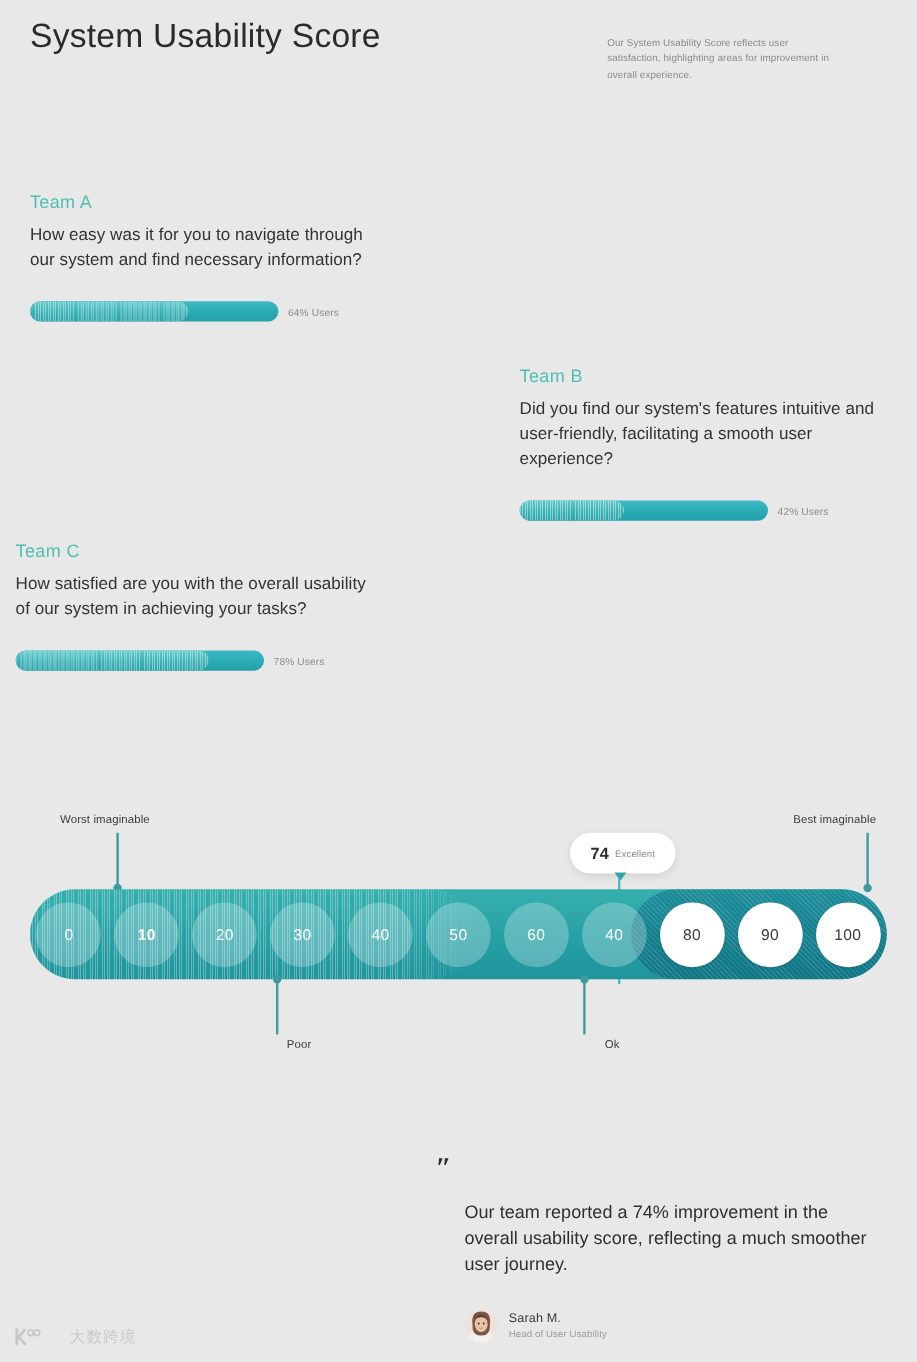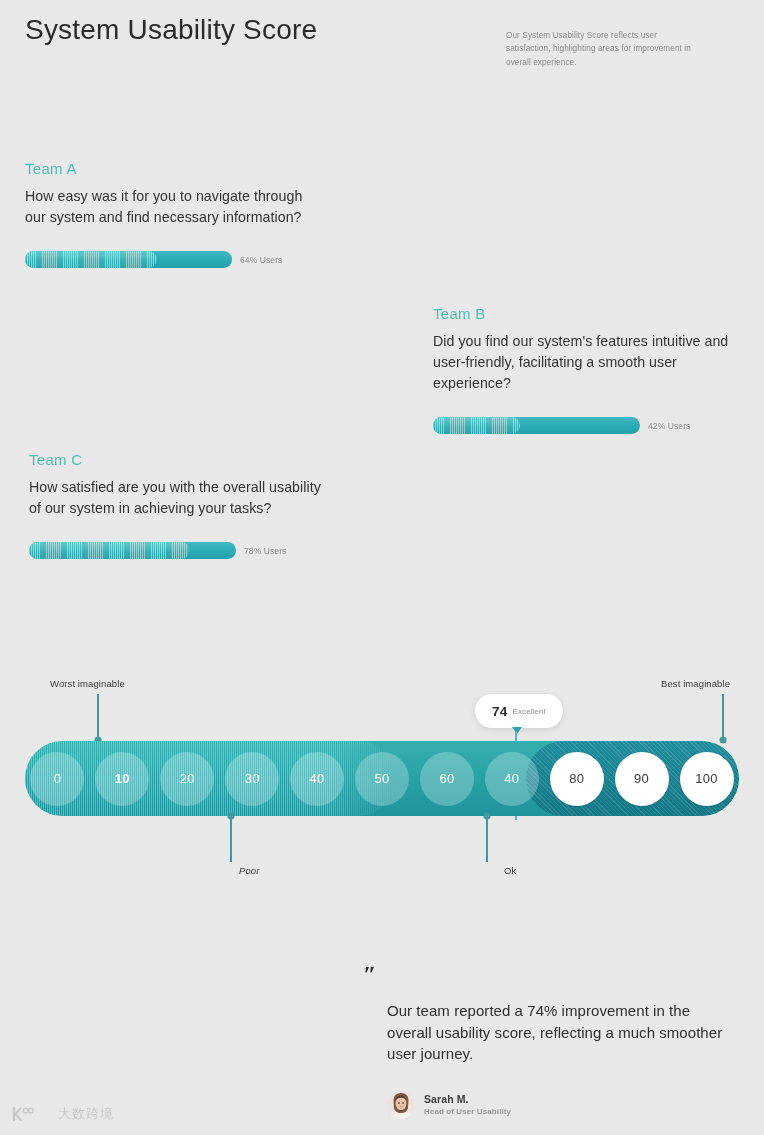--- a/index.html
+++ b/index.html
@@ -38,21 +38,21 @@
     font-size: 8.2px;
     line-height: 13.4px;
     color: #8a8a8a;
     letter-spacing: 0.1px;
   }
 
   
   .team-block { position: absolute; width: 320px; }
   .team-a { left: 25px; top: 160px; }
   .team-b { left: 433px; top: 305px; }
-  .team-c { left: 29px; top: 451px; }
+  .team-c { left: 13px; top: 451px; }
 
   .team-name {
     font-size: 15px;
     color: #4fbfb4;
     letter-spacing: 0.3px;
     margin-bottom: 9px;
   }
 
   .team-question {
     font-size: 14.2px;
@@ -268,21 +268,20 @@
     letter-spacing: 0.05px;
     width: 350px;
   }
 
   .quote-person {
     margin-top: 26px;
     margin-left: 24px;
     display: flex;
     align-items: center;
     gap: 9px;
-    font-weight: bold;
   }
 
   .avatar {
     width: 28px;
     height: 28px;
     border-radius: 50%;
     overflow: hidden;
     position: relative;
     background: #efe6e2;
     flex: 0 0 auto;
@@ -389,21 +388,21 @@
           <div class="scale-dot" style="left: 59.0909%;">60</div>
           <div class="scale-dot" style="left: 68.1818%;">40</div>
           <div class="scale-dot white" style="left: 77.2727%;">80</div>
           <div class="scale-dot white" style="left: 86.3636%;">90</div>
           <div class="scale-dot white" style="left: 95.4545%;">100</div>
         </div>
     </div>
 
     <div class="tick-dot" style="left:231px; top:148px;"></div>
     <div class="tick-line" style="left:230.2px; top:150px; height:44px;"></div>
-    <div class="tick-label" style="left:239px; top:197px;font-style:italic;">Poor</div>
+    <div class="tick-label" style="left:239px; top:197px;">Poor</div>
 
     <div class="tick-dot" style="left:487px; top:148px;"></div>
     <div class="tick-line" style="left:486.2px; top:150px; height:44px;"></div>
     <div class="tick-label" style="left:504px; top:197px;">Ok</div>
   </div>
 
   <div class="quote-block">
     <div class="quote-mark">″</div>
     <div class="quote-text">Our team reported a 74% improvement in the overall usability score, reflecting a much smoother user journey.</div>
     <div class="quote-person">

